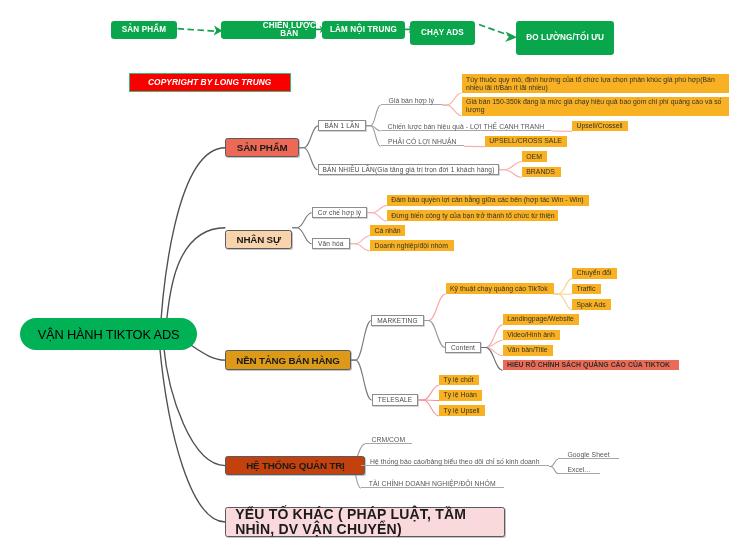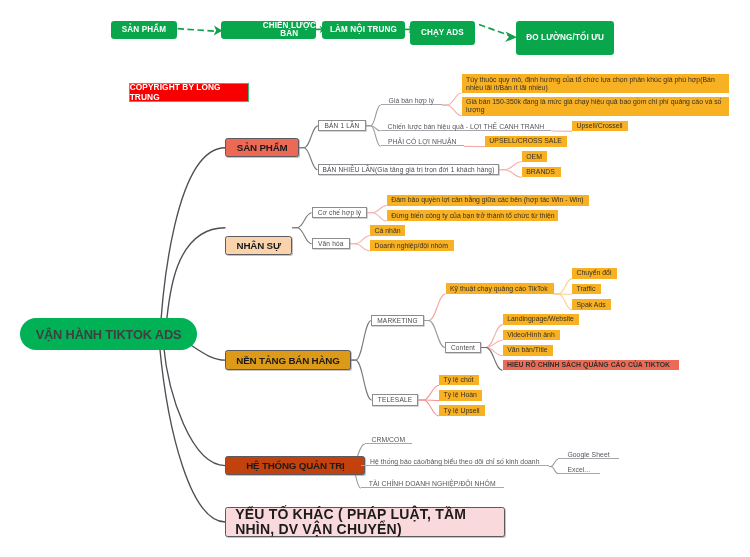--- a/index.html
+++ b/index.html
@@ -9,21 +9,21 @@
   #stage{position:relative;width:750px;height:557px;background:#fff;border-radius:11px;}
   svg.links{position:absolute;left:0;top:0;width:750px;height:557px;}
   .node{position:absolute;box-sizing:border-box;}
 
   
   .flowbox{border-radius:3.2px;color:#fff;font-weight:bold;font-size:8.15px;
     display:flex;align-items:center;justify-content:center;letter-spacing:0.12px;
     text-align:center;line-height:1;}
 
   
-  .root{border-radius:16.5px;color:#404040;font-weight:bold;font-size:12.8px;
+  .root{border-radius:16.5px;color:#000000;font-weight:normal;font-size:12.8px;
     display:flex;align-items:center;justify-content:center;letter-spacing:-0.15px;}
 
   
   .l1{border:1.25px solid #5a5a60;border-radius:2.5px;display:flex;align-items:center;
       justify-content:center;font-size:9.8px;font-weight:bold;color:#1b1b1b;
       letter-spacing:-0.2px;padding-top:0.6px;
       box-shadow:1px 1px 0 rgba(125,125,130,.45);}
   .l1.wrap{justify-content:flex-start;align-items:center;padding:0 8.8px;text-align:left;
       white-space:normal;line-height:1.105;font-size:14px;letter-spacing:0.2px;}
 
@@ -142,28 +142,28 @@
       <path d="M549 466.5 L551 466.5 C554.1 466.5 554.9 459.2 558 459.2"></path>
       <path d="M549 466.5 L551 466.5 C554.1 466.5 554.9 473.7 558 473.7"></path>
     </g>
   </svg>
 
   <div class="node flowbox" style="left:111.4px;top:21.1px;width:65.2px;height:18px;background:#0aa64c;">SẢN PHẨM</div>
   <div class="node flowbox" style="left:220.7px;top:21.1px;width:95.3px;height:18px;background:#0aa64c;padding-left:42px;">CHIẾN LƯỢC BÁN</div>
   <div class="node flowbox" style="left:321.8px;top:21.1px;width:83.2px;height:18px;background:#0aa64c;">LÀM NỘI TRUNG</div>
   <div class="node flowbox" style="left:409.9px;top:21.1px;width:65px;height:24px;background:#0aa64c;">CHẠY ADS</div>
   <div class="node flowbox" style="left:516.1px;top:21.1px;width:98.2px;height:34px;background:#0aa64c;">ĐO LƯỜNG/TỐI ƯU</div>
-  <div class="node" style="left:128.7px;top:83px;width:120px;height:18.6px;background:#f90000;
+  <div class="node" style="left:128.7px;top:73px;width:162px;height:18.6px;background:#f90000;
               border:1.2px solid #3cb878;display:flex;align-items:center;justify-content:center;
-              color:#fff;font-weight:bold;font-size:8.3px;letter-spacing:0.1px;">COPYRIGHT BY LONG TRUNG</div>
+              color:#fff;font-weight:bold;font-size:8.3px;letter-spacing:0.1px;font-style:italic;">COPYRIGHT BY LONG TRUNG</div>
 
   <div class="node root" style="left:20px;top:318px;width:177px;height:32px;background:#00b155;">VẬN HÀNH TIKTOK ADS</div>
 
   <div class="node l1" style="left:225.4px;top:138px;width:73.6px;height:19.3px;background:#ec6a55;">SẢN PHẨM</div>
-  <div class="node l1" style="left:225.4px;top:236px;width:66.7px;height:19.3px;background:#f9d3ac;">NHÂN SỰ</div>
+  <div class="node l1" style="left:225.4px;top:230px;width:66.7px;height:19.3px;background:#f9d3ac;">NHÂN SỰ</div>
   <div class="node l1" style="left:225.4px;top:350px;width:125.2px;height:20.2px;background:#dc9a18;">NỀN TẢNG BÁN HÀNG</div>
   <div class="node l1" style="left:225.4px;top:455.8px;width:140px;height:19.5px;background:#c2410c;">HỆ THỐNG QUẢN TRỊ</div>
   <div class="node l1 wrap" style="left:225.4px;top:507.4px;width:279.6px;height:29.2px;background:#f9d9dc;">YẾU TỐ KHÁC ( PHÁP LUẬT, TẦM NHÌN, DV VẬN CHUYỂN)</div>
 
   <div class="node l2" style="left:318.2px;top:120.2px;width:47.6px;height:11.2px;">BÁN 1 LẦN</div>
   <div class="node l2" style="left:317.6px;top:164px;width:181.8px;height:11.3px;">BÁN NHIỀU LẦN(Gia tăng giá trị trọn đời 1 khách hàng)</div>
   <div class="node l2" style="left:311.7px;top:207.3px;width:55.6px;height:10.9px;">Cơ chế hợp lý</div>
   <div class="node l2" style="left:311.7px;top:238.4px;width:38.3px;height:10.9px;">Văn hóa</div>
   <div class="node l2" style="left:371.3px;top:315px;width:52.4px;height:11px;">MARKETING</div>
   <div class="node l2" style="left:371.7px;top:394.3px;width:46.7px;height:11.4px;">TELESALE</div>

